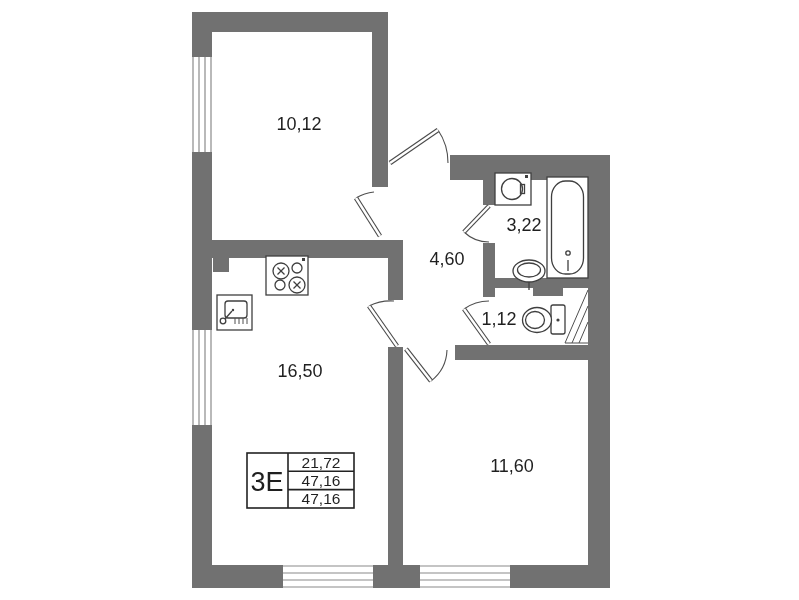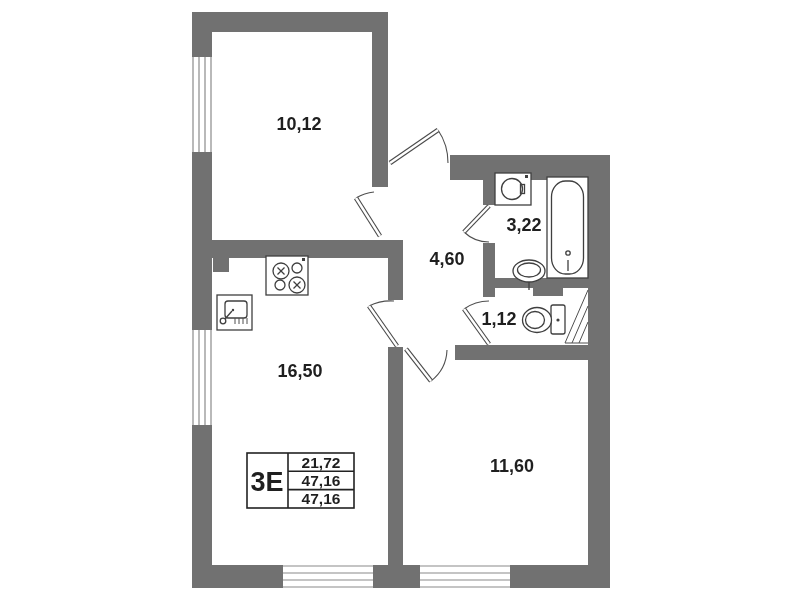--- a/index.html
+++ b/index.html
@@ -2,21 +2,20 @@
 <html><head>
 <meta charset="utf-8">
 <style>
   html,body{margin:0;padding:0;background:#ffffff;}
   .plan-wrap{
     position:relative;
     width:799px;height:600px;
     background:#ffffff;
     font-family:"Liberation Sans", sans-serif;
     overflow:hidden;
-    font-weight:bold;
   }
   .plan-wrap svg{display:block;width:799px;height:600px;}
   text{
     font-family:"Liberation Sans", sans-serif;
     fill:#1f1f1f;
   }
   .area-label{font-size:18px;}
   .stamp-type{font-size:27px;}
   .stamp-num{font-size:15.5px;}
   .wall{fill:#717171;stroke:none;}

